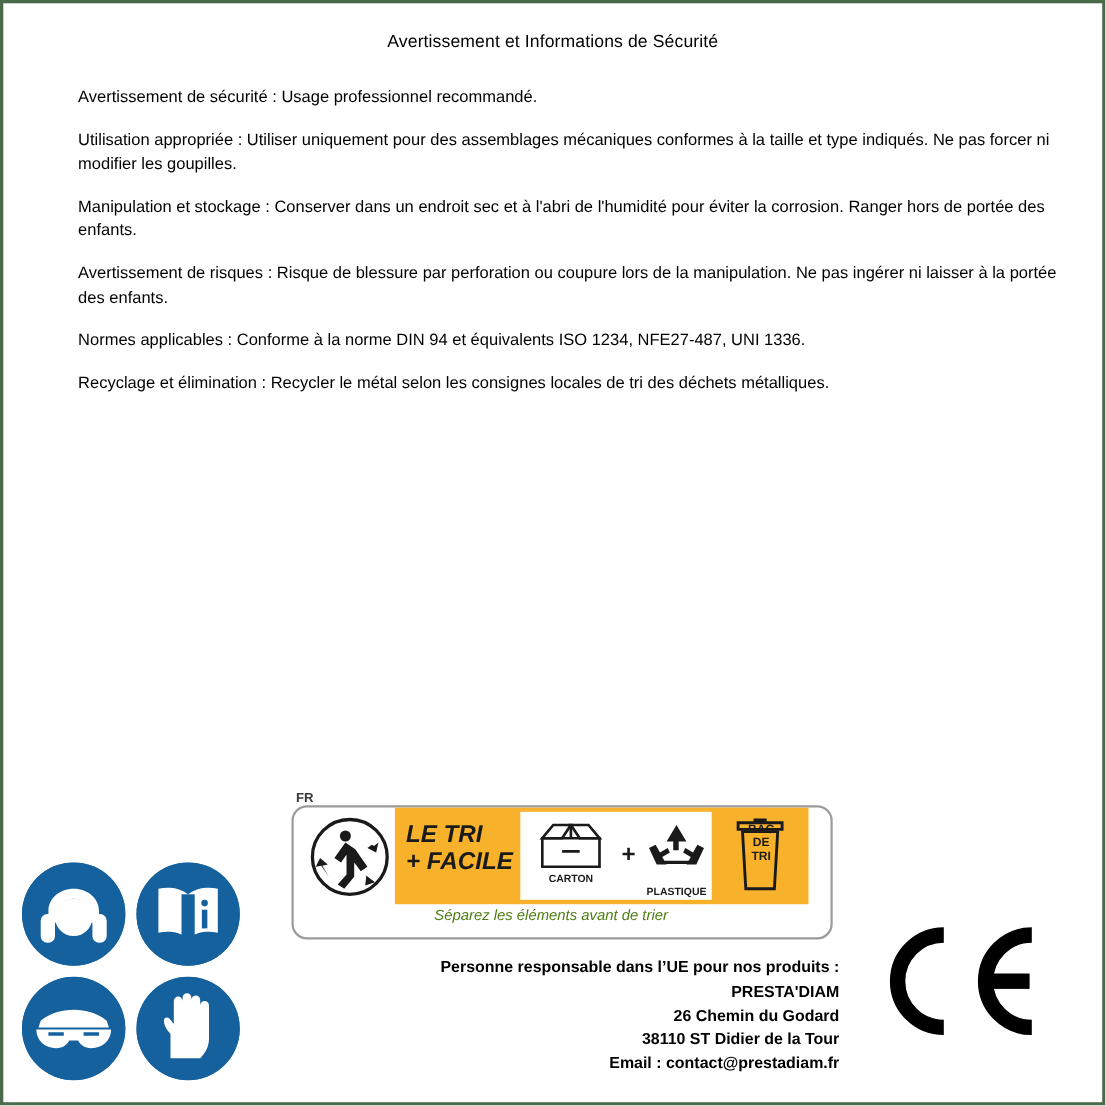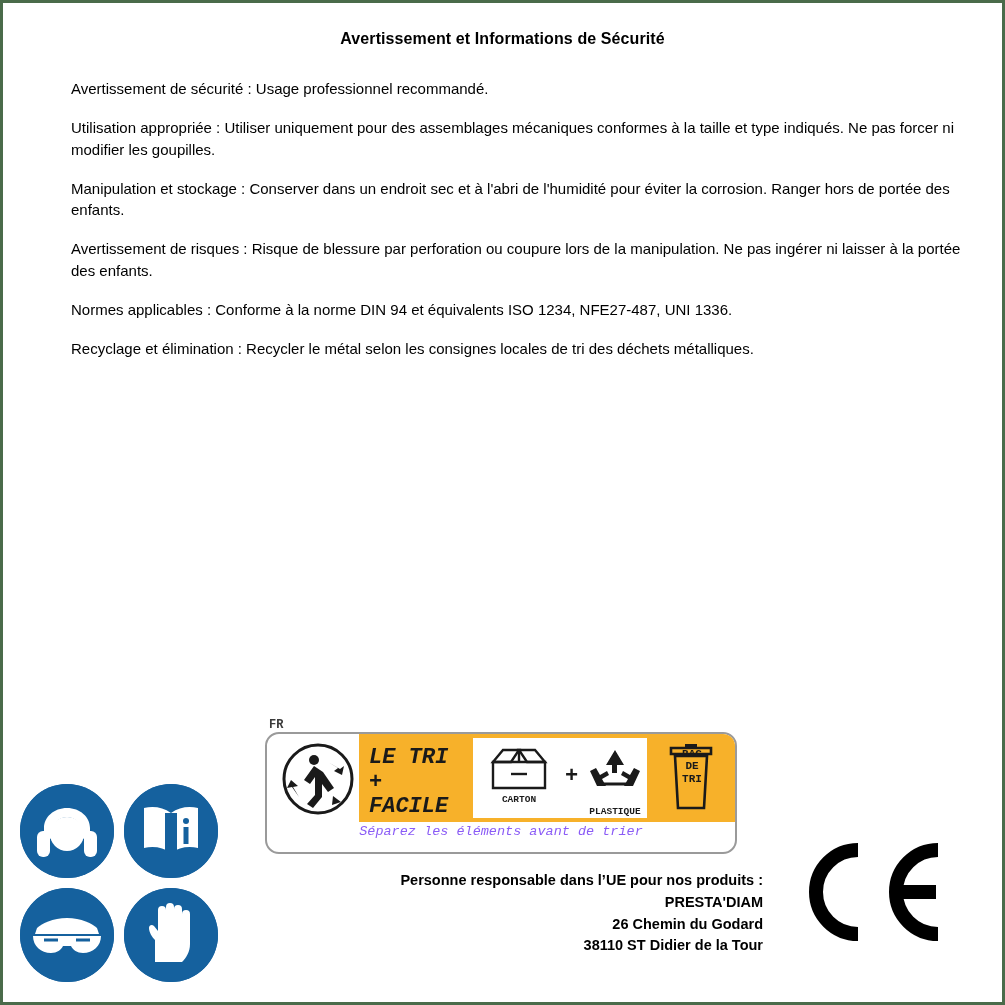--- a/index.html
+++ b/index.html
@@ -17,21 +17,21 @@
     position: relative;
     box-sizing: border-box;
     width: 1005px;
     height: 1005px;
     border: 3px solid #4a6b4a;
     background: #ffffff;
   }
   #title {
     text-align: center;
     font-size: 16px;
-    font-weight: bold;
+    font-weight: normal;
     color: #000000;
     margin-top: 27px;
     letter-spacing: 0.1px;
   }
   #body-text {
     margin: 30px 68px 0 68px;
     width: 890px;
   }
   .para {
     font-size: 15px;
@@ -71,40 +71,40 @@
   .picto.p4 { left: 106px; top: 104px; }
   .picto svg { display: block; }
 
   
   #triman {
     position: absolute;
     left: 262px;
     top: 18px;
     width: 470px;
     height: 132px;
-    font-family: Liberation Mono, monospace;
   }
   #triman .fr-tag {
     position: absolute;
     left: 4px;
     top: -2px;
     font-size: 12px;
     font-weight: bold;
     color: #3a3a3a;
   }
   #triman .frame {
     position: absolute;
     left: 0;
     top: 12px;
     width: 468px;
     height: 118px;
     border: 2px solid #9a9a9a;
     border-radius: 14px;
     background: #ffffff;
     overflow: hidden;
+    padding-left: 20px;
   }
   #triman .yellow {
     position: absolute;
     left: 92px;
     top: 0px;
     width: 376px;
     height: 88px;
     background: #f7b12a;
   }
   #triman .whitebox {
@@ -145,21 +145,21 @@
     color: #1a1a1a;
   }
   #triman .caption {
     position: absolute;
     left: 0;
     top: 90px;
     width: 468px;
     text-align: center;
     font-size: 13.5px;
     font-style: italic;
-    color: #8b5cf6;
+    color: #4d7c0f;
   }
   #triman .smalllabel {
     position: absolute;
     font-size: 9.5px;
     font-weight: bold;
     color: #1a1a1a;
     text-align: center;
   }
   #triman .plus {
     position: absolute;
@@ -307,20 +307,21 @@
       </div>
     </div>
 
     <div id="address">
       <div>
         <span>Personne responsable dans l’</span><span>UE</span><span> pour nos produits :</span>
       </div>
       <div>PRESTA'DIAM</div>
       <div>26 Chemin du Godard</div>
       <div>38110 ST Didier de la Tour</div>
+      <div>Email : contact@prestadiam.fr</div>
     </div>
 
     <div id="ce-mark">
       <svg width="160" height="100" viewBox="0 0 160 100" aria-hidden="true">
         <path d="M60 8 a42 42 0 1 0 0 84" fill="none" stroke="#000000" stroke-width="14"></path>
         <path d="M140 8 a42 42 0 1 0 0 84" fill="none" stroke="#000000" stroke-width="14"></path>
         <rect x="98" y="43" width="40" height="14" fill="#000000"></rect>
       </svg>
     </div>
 

